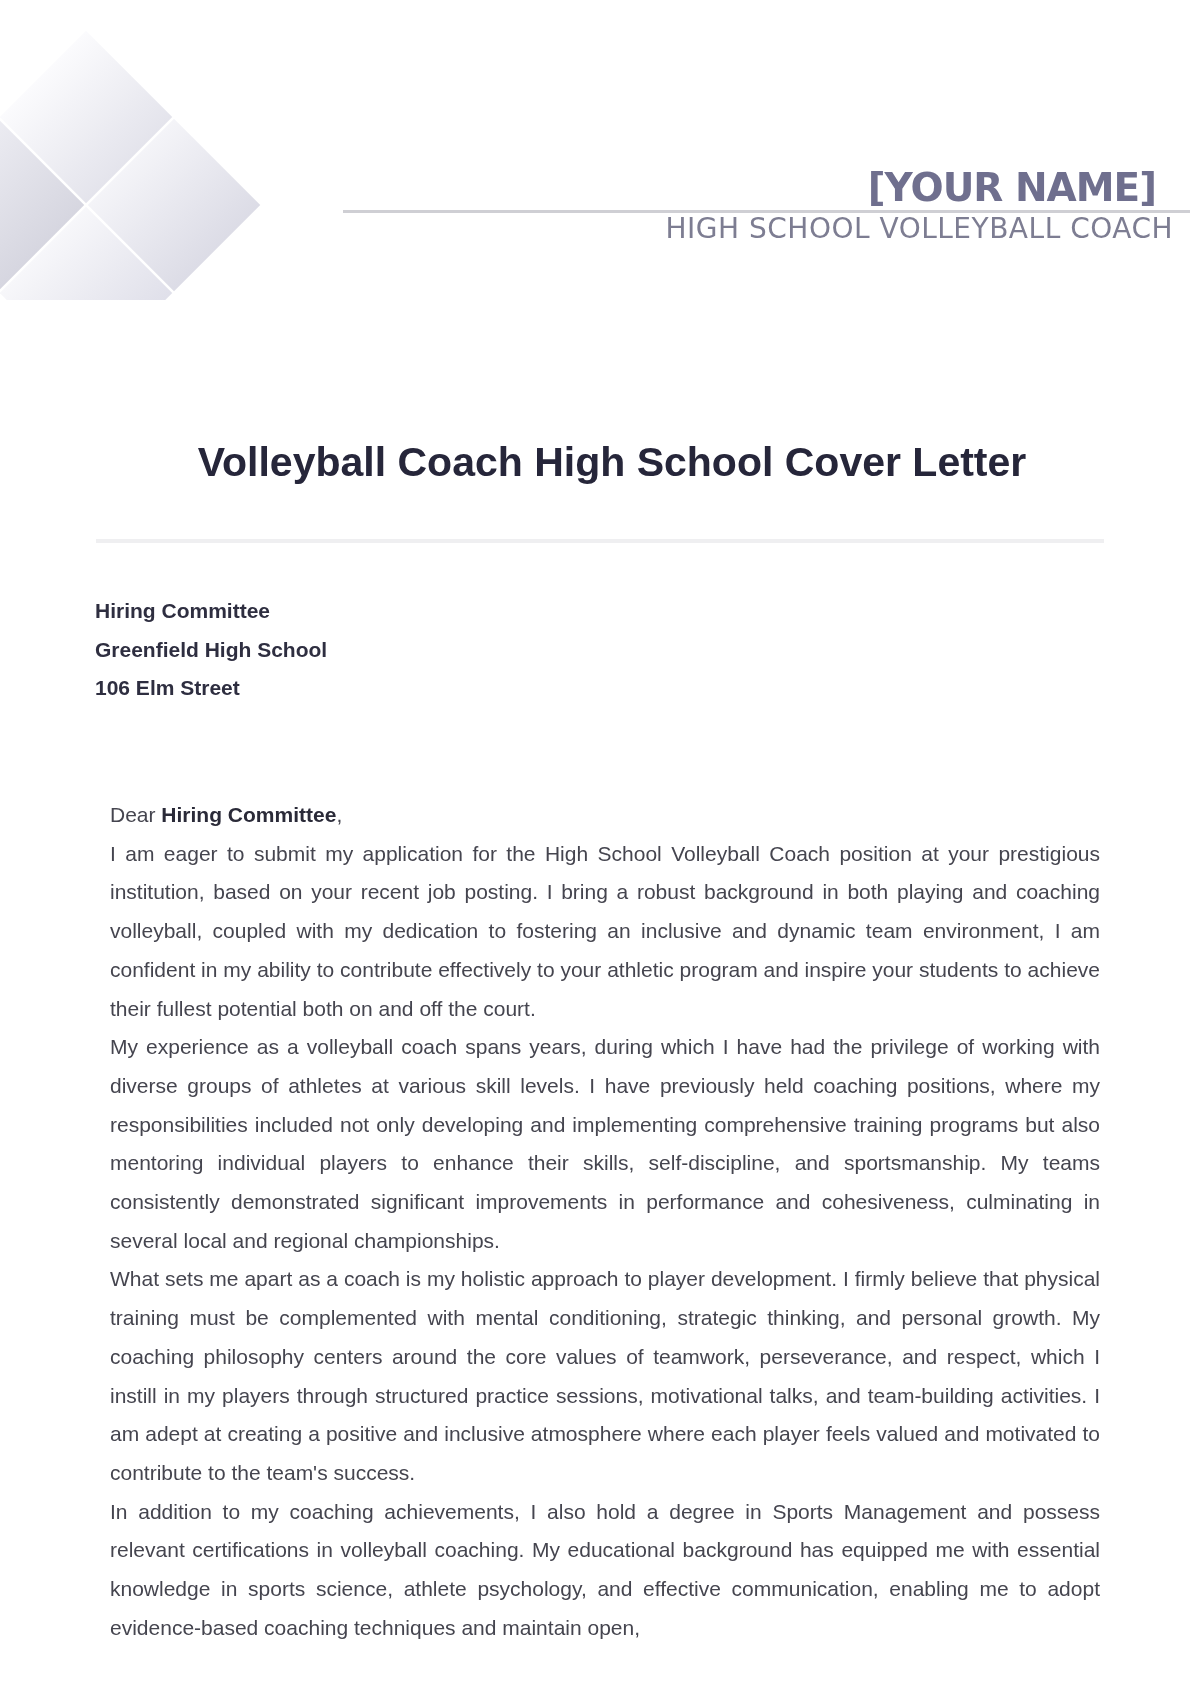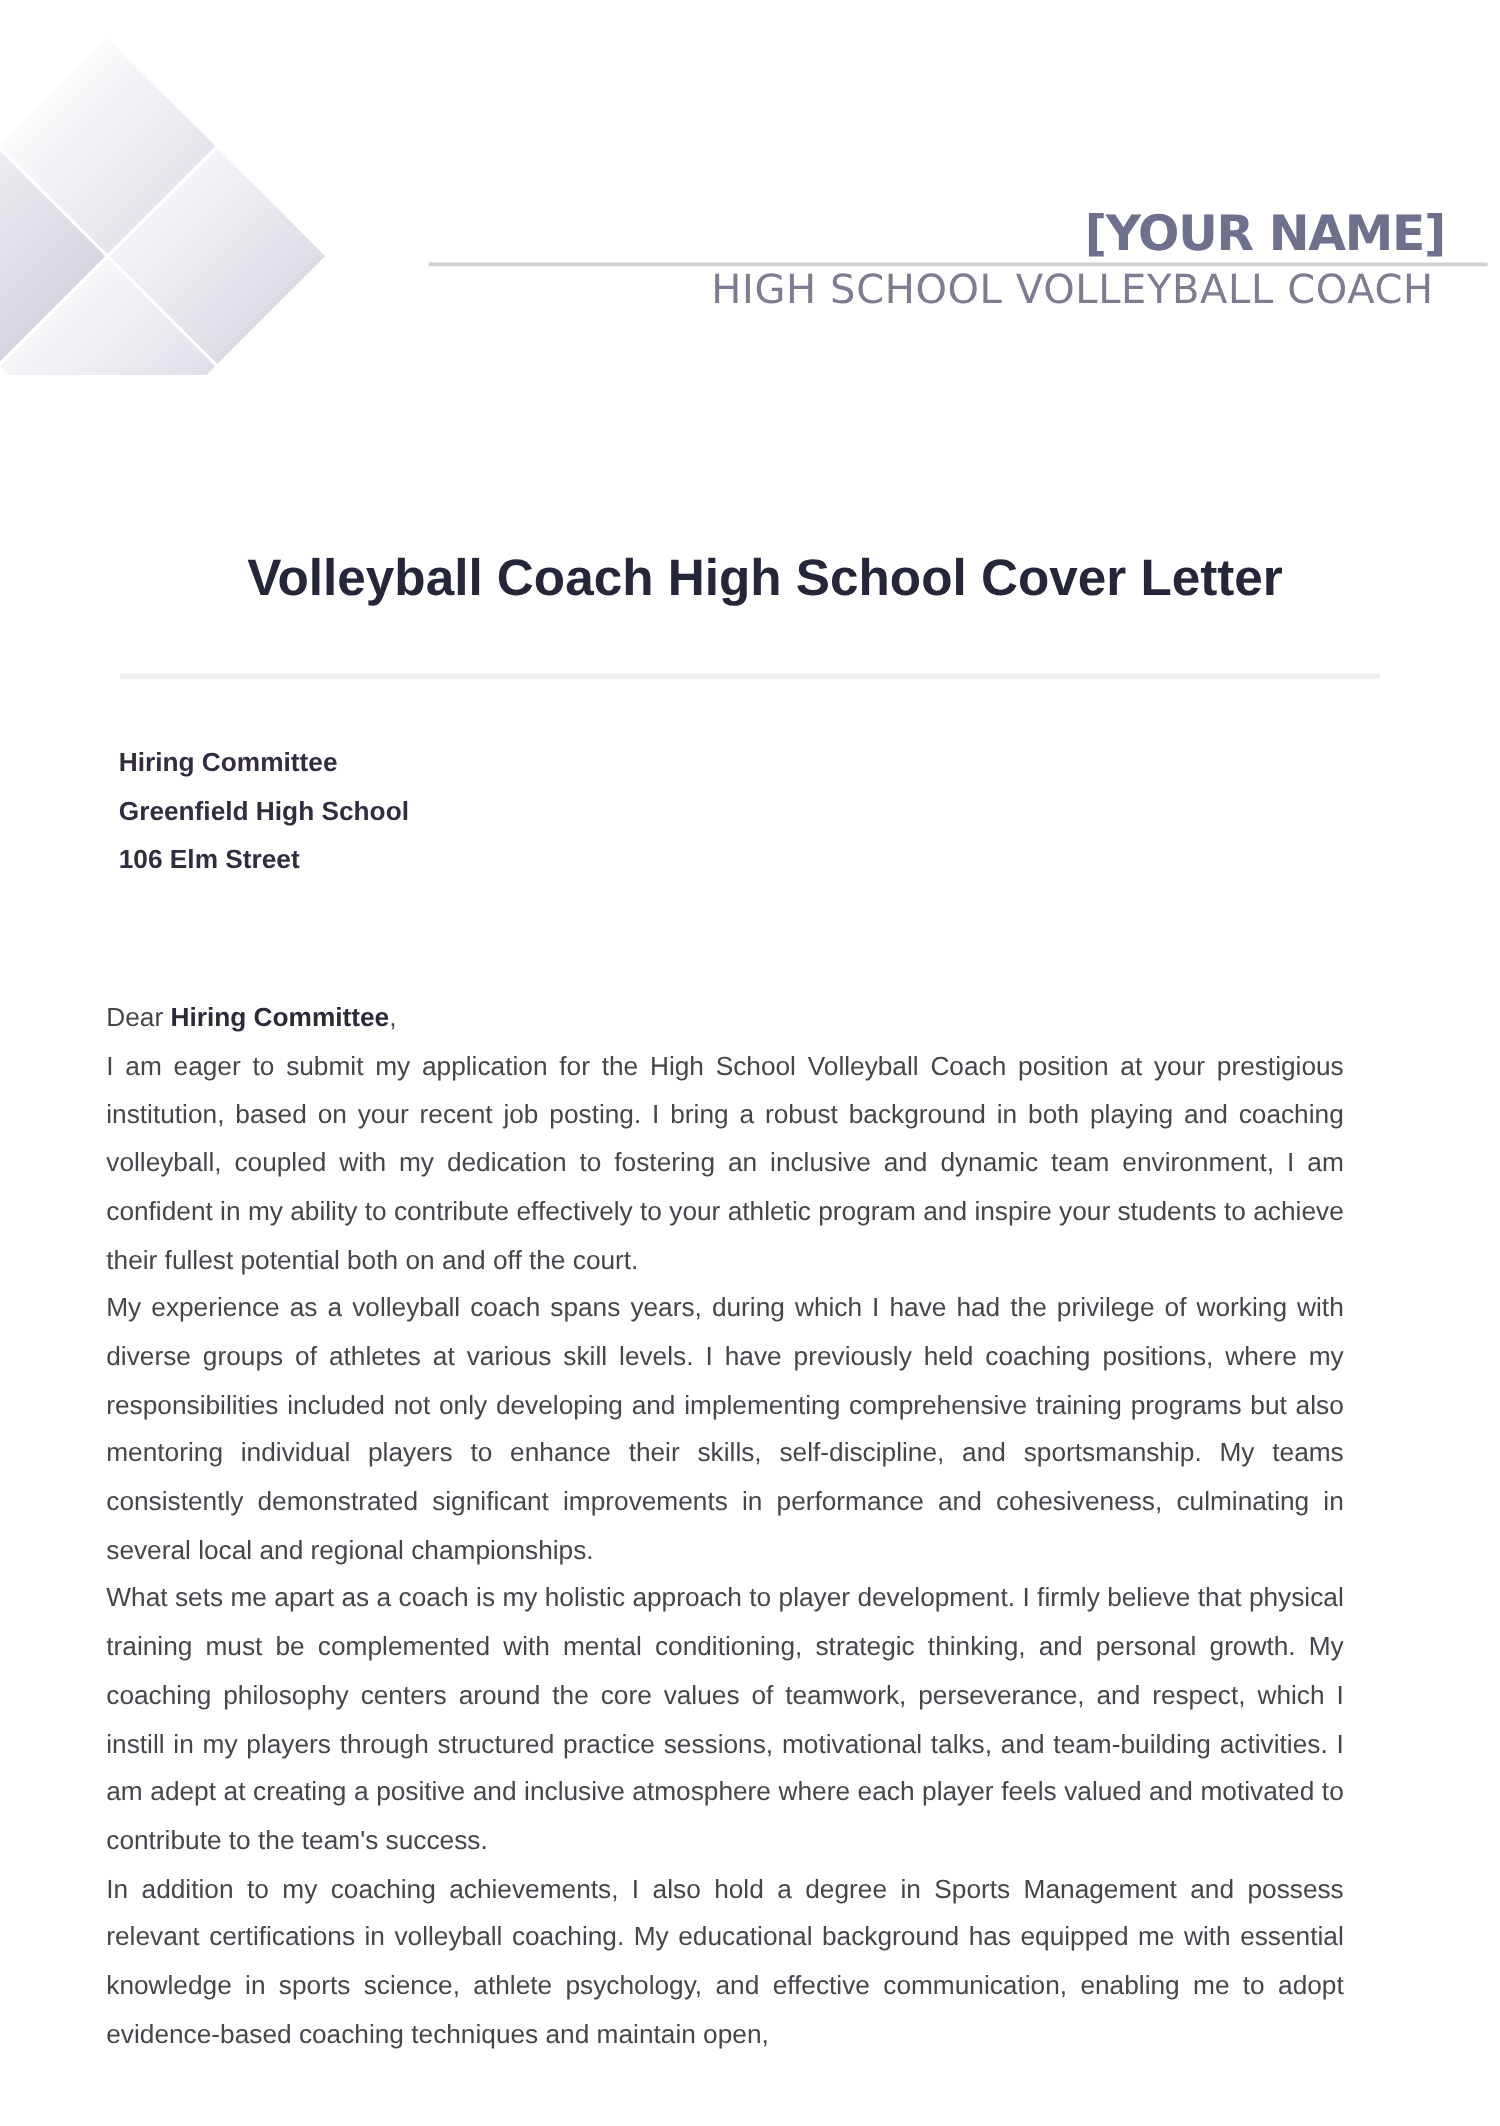--- a/index.html
+++ b/index.html
@@ -20,42 +20,42 @@
     font-family: "DejaVu Sans", sans-serif; font-weight: bold;
     font-size: 39px; letter-spacing: -1px; line-height: 1;
     color: #6f6f8e;
     margin-top: 36px;
   }
   .header-rule {
     position: absolute; left: 343px; right: 10px; top: 210px; height: 3px;
     background: #cfcfd4;
   }
   .role {
-    position: absolute; right: 53px; top: 214px;
-    font-family: "DejaVu Sans", sans-serif; font-size: 32px; font-weight: normal;
+    position: absolute; right: 27px; top: 214px;
+    font-family: "DejaVu Sans", sans-serif; font-size: 28px; font-weight: normal;
     letter-spacing: 0.5px; line-height: 1.1; color: #7d7d92;
   }
 
   .doc-title {
     position: absolute; left: 12px; width: 1200px; top: 440px;
     text-align: center; font-weight: bold; font-size: 41px; color: #26263a;
     margin: 0; line-height: 1.1;
   }
   .title-rule {
     position: absolute; left: 96px; width: 1008px; top: 539px; height: 4px;
     background: #efeff1;
   }
 
   .address { position: absolute; left: 95px; top: 592px; }
   .address div {
     font-weight: bold; font-size: 21px; line-height: 38.7px; color: #2e2e40;
   }
 
   .letter {
-    position: absolute; left: 85px; width: 990px; top: 796px;
+    position: absolute; left: 110px; width: 990px; top: 796px;
     font-size: 21px; line-height: 38.7px; color: #45454f;
   }
   .letter p { margin: 0; text-align: justify; }
   .letter .salutation b { color: #2a2a38; }
 </style>
 </head>
 <body>
 
 <div class="deco">
   <div class="dia a"></div>

